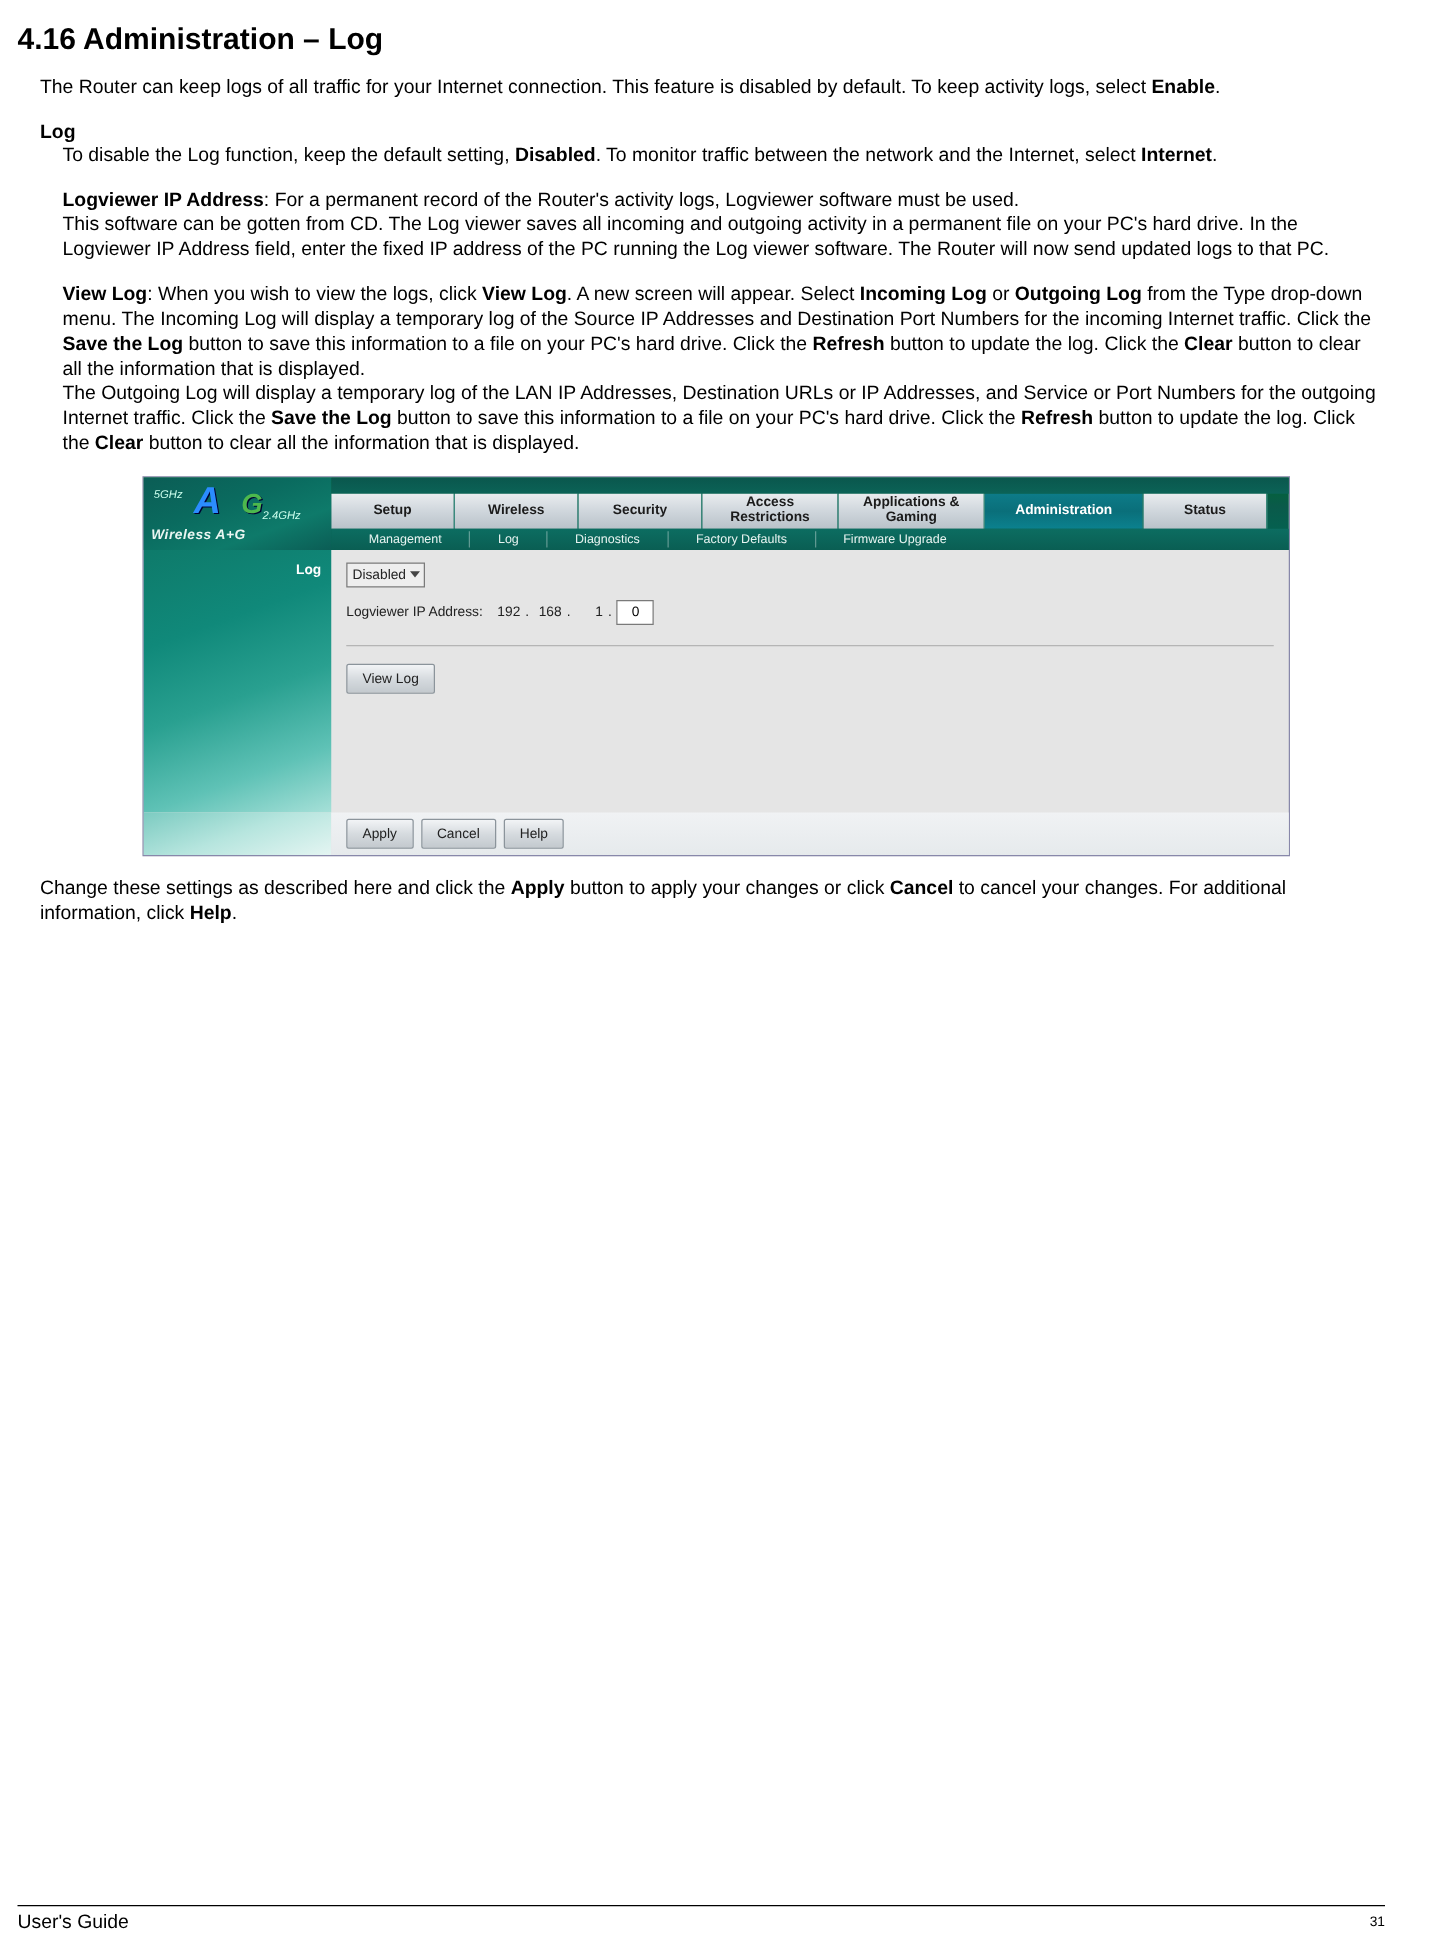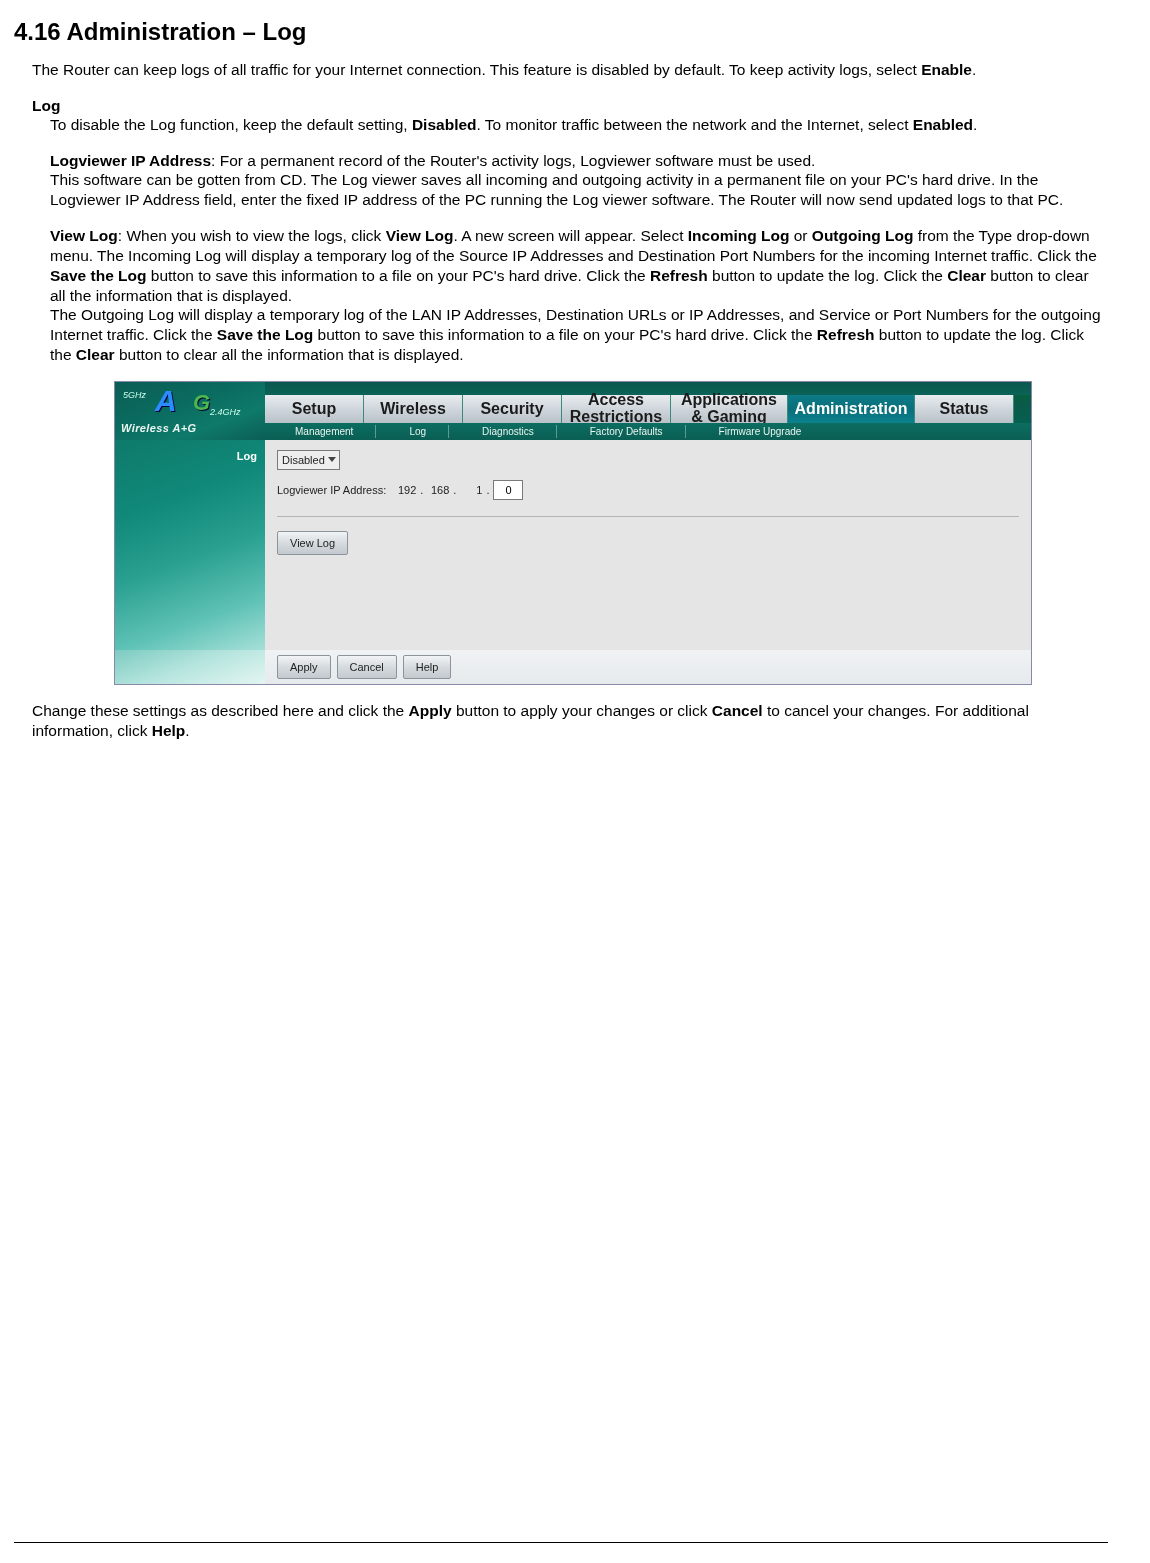--- a/index.html
+++ b/index.html
@@ -104,41 +104,41 @@
   }
   .ru-tab-row {
     display: flex;
     height: 28px;
   }
   .ru-tab {
     border-right: 1px solid #3a8a7e;
     display: flex;
     align-items: center;
     justify-content: center;
-    font-size: 16px;
+    font-size: 11px;
     font-weight: bold;
     color: #1b1b1b;
     background: linear-gradient(#e9ecef 0%, #cfd6dc 50%, #b9c2c9 100%);
     text-align: center;
     line-height: 1.05;
     padding: 0 4px;
   }
   .ru-tab.active {
     background: linear-gradient(#0d7b88 0%, #0a6f7a 50%, #0b818e 100%);
     color: #fff;
   }
   .ru-subtab-row {
     height: 18px;
     display: flex;
     align-items: center;
     color: #e8f4f1;
     font-size: 10px;
     background: linear-gradient(#0c6d61, #0a5e53);
     padding-left: 8px;
-    gap: 11px;
+    gap: 0;
   }
   .ru-subtab {
     padding: 0 22px;
     border-right: 1px solid rgba(255,255,255,0.35);
     height: 13px;
     display: flex;
     align-items: center;
   }
   .ru-subtab:last-child {
     border-right: none;
@@ -267,21 +267,21 @@
 
 <h2 class="section-title">4.16 Administration – Log</h2>
 
 <p class="para indent-1">
   <span>The Router can keep logs of all traffic for your Internet connection. This feature is disabled by default. To keep activity logs, select </span><span class="bold">Enable</span><span>.</span>
 </p>
 
 <div class="indent-1 bold" style="margin-bottom:0;">Log</div>
 
 <p class="para indent-2">
-  <span>To disable the Log function, keep the default setting, </span><span class="bold">Disabled</span><span>. To monitor traffic between the network and the Internet, select </span><span class="bold">Enabled</span><span>.</span>
+  <span>To disable the Log function, keep the default setting, </span><span class="bold">Disabled</span><span>. To monitor traffic between the network and the Internet, select </span><span class="bold">Internet</span><span>.</span>
 </p>
 
 <p class="para indent-2">
   <span class="bold">Logviewer IP Address</span><span>: For a permanent record of the Router's activity logs, Logviewer software must be used.</span><br>
   <span>This software can be gotten from CD. The Log viewer saves all incoming and outgoing activity in a permanent file on your PC's hard drive. In the Logviewer IP Address field, enter the fixed IP address of the PC running the Log viewer software. The Router will now send updated logs to that PC.</span>
 </p>
 
 <p class="para indent-2">
   <span class="bold">View Log</span><span>: When you wish to view the logs, click </span><span class="bold">View Log</span><span>. A new screen will appear. Select </span><span class="bold">Incoming Log</span><span> or </span><span class="bold">Outgoing Log</span><span> from the Type drop-down menu. The Incoming Log will display a temporary log of the Source IP Addresses and Destination Port Numbers for the incoming Internet traffic. Click the </span><span class="bold">Save the Log</span><span> button to save this information to a file on your PC's hard drive. Click the </span><span class="bold">Refresh</span><span> button to update the log. Click the </span><span class="bold">Clear</span><span> button to clear all the information that is displayed.</span><br>
   <span>The Outgoing Log will display a temporary log of the LAN IP Addresses, Destination URLs or IP Addresses, and Service or Port Numbers for the outgoing Internet traffic. Click the </span><span class="bold">Save the Log</span><span> button to save this information to a file on your PC's hard drive. Click the </span><span class="bold">Refresh</span><span> button to update the log. Click the </span><span class="bold">Clear</span><span> button to clear all the information that is displayed.</span>
@@ -349,13 +349,17 @@
     </div>
   </div>
 </div>
 
 <p class="para indent-1">
   <span>Change these settings as described here and click the </span><span class="bold">Apply</span><span> button to apply your changes or click </span><span class="bold">Cancel</span><span> to cancel your changes. For additional information, click </span><span class="bold">Help</span><span>.</span>
 </p>
 
 <div class="page-bottom">
   <hr>
+  <div class="row">
+    <span>User's Guide</span>
+    <span class="pn">31</span>
+  </div>
 </div>
 
 </body></html>

